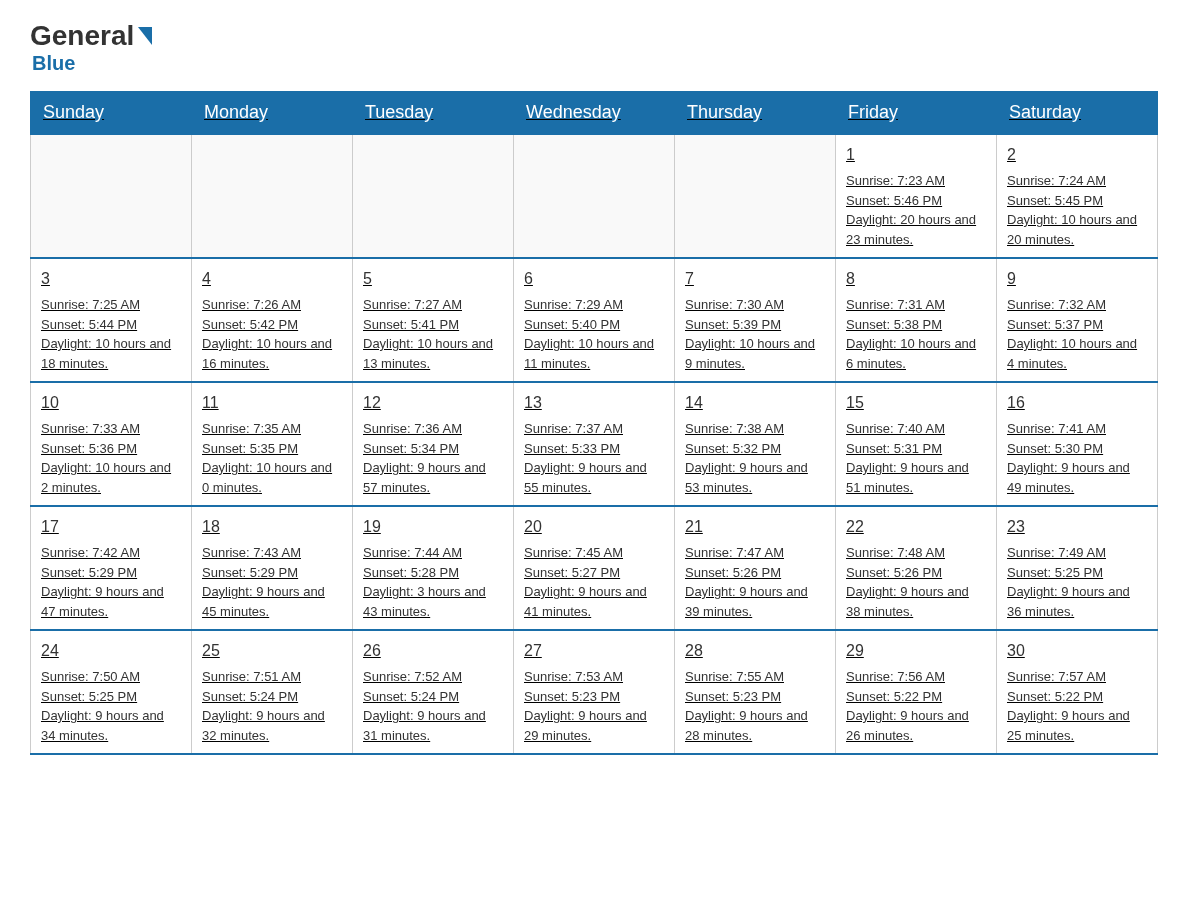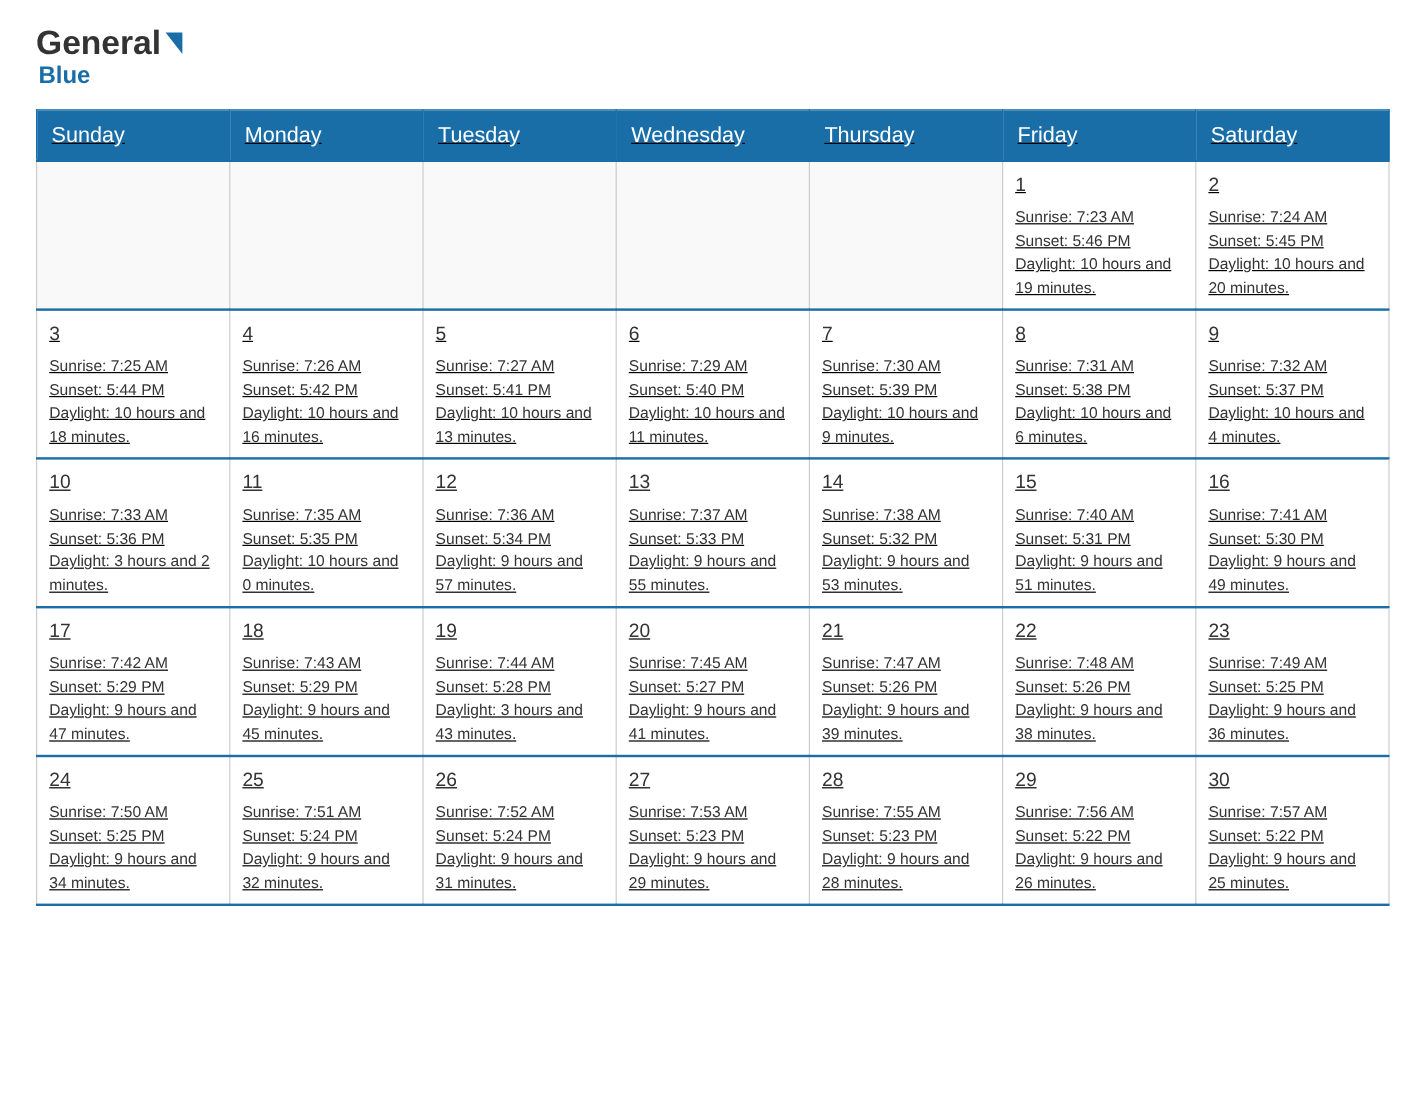--- a/index.html
+++ b/index.html
@@ -121,34 +121,34 @@
       <th>Saturday</th>
     </tr>
   </thead>
   <tbody id="calendar-body">
   <tr>
         <td class="empty-cell"></td>
         <td class="empty-cell"></td>
         <td class="empty-cell"></td>
         <td class="empty-cell"></td>
         <td class="empty-cell"></td>
-        <td><span class="day-number">1</span><span>Sunrise: 7:23 AM</span><br><span>Sunset: 5:46 PM</span><br><span>Daylight: 10 hours and 19 minutes.</span></td>
+        <td><span class="day-number">1</span><span>Sunrise: 7:23 AM</span><br><span>Sunset: 5:46 PM</span><br><span>Daylight: 20 hours and 23 minutes.</span></td>
         <td><span class="day-number">2</span><span>Sunrise: 7:24 AM</span><br><span>Sunset: 5:45 PM</span><br><span>Daylight: 10 hours and 20 minutes.</span></td>
       </tr>
       <tr>
         <td><span class="day-number">3</span><span>Sunrise: 7:25 AM</span><br><span>Sunset: 5:44 PM</span><br><span>Daylight: 10 hours and 18 minutes.</span></td>
         <td><span class="day-number">4</span><span>Sunrise: 7:26 AM</span><br><span>Sunset: 5:42 PM</span><br><span>Daylight: 10 hours and 16 minutes.</span></td>
         <td><span class="day-number">5</span><span>Sunrise: 7:27 AM</span><br><span>Sunset: 5:41 PM</span><br><span>Daylight: 10 hours and 13 minutes.</span></td>
         <td><span class="day-number">6</span><span>Sunrise: 7:29 AM</span><br><span>Sunset: 5:40 PM</span><br><span>Daylight: 10 hours and 11 minutes.</span></td>
         <td><span class="day-number">7</span><span>Sunrise: 7:30 AM</span><br><span>Sunset: 5:39 PM</span><br><span>Daylight: 10 hours and 9 minutes.</span></td>
         <td><span class="day-number">8</span><span>Sunrise: 7:31 AM</span><br><span>Sunset: 5:38 PM</span><br><span>Daylight: 10 hours and 6 minutes.</span></td>
         <td><span class="day-number">9</span><span>Sunrise: 7:32 AM</span><br><span>Sunset: 5:37 PM</span><br><span>Daylight: 10 hours and 4 minutes.</span></td>
       </tr>
       <tr>
-        <td><span class="day-number">10</span><span>Sunrise: 7:33 AM</span><br><span>Sunset: 5:36 PM</span><br><span>Daylight: 3 hours and 2 minutes.</span></td>
+        <td><span class="day-number">10</span><span>Sunrise: 7:33 AM</span><br><span>Sunset: 5:36 PM</span><br><span>Daylight: 10 hours and 2 minutes.</span></td>
         <td><span class="day-number">11</span><span>Sunrise: 7:35 AM</span><br><span>Sunset: 5:35 PM</span><br><span>Daylight: 10 hours and 0 minutes.</span></td>
         <td><span class="day-number">12</span><span>Sunrise: 7:36 AM</span><br><span>Sunset: 5:34 PM</span><br><span>Daylight: 9 hours and 57 minutes.</span></td>
         <td><span class="day-number">13</span><span>Sunrise: 7:37 AM</span><br><span>Sunset: 5:33 PM</span><br><span>Daylight: 9 hours and 55 minutes.</span></td>
         <td><span class="day-number">14</span><span>Sunrise: 7:38 AM</span><br><span>Sunset: 5:32 PM</span><br><span>Daylight: 9 hours and 53 minutes.</span></td>
         <td><span class="day-number">15</span><span>Sunrise: 7:40 AM</span><br><span>Sunset: 5:31 PM</span><br><span>Daylight: 9 hours and 51 minutes.</span></td>
         <td><span class="day-number">16</span><span>Sunrise: 7:41 AM</span><br><span>Sunset: 5:30 PM</span><br><span>Daylight: 9 hours and 49 minutes.</span></td>
       </tr>
       <tr>
         <td><span class="day-number">17</span><span>Sunrise: 7:42 AM</span><br><span>Sunset: 5:29 PM</span><br><span>Daylight: 9 hours and 47 minutes.</span></td>
         <td><span class="day-number">18</span><span>Sunrise: 7:43 AM</span><br><span>Sunset: 5:29 PM</span><br><span>Daylight: 9 hours and 45 minutes.</span></td>

